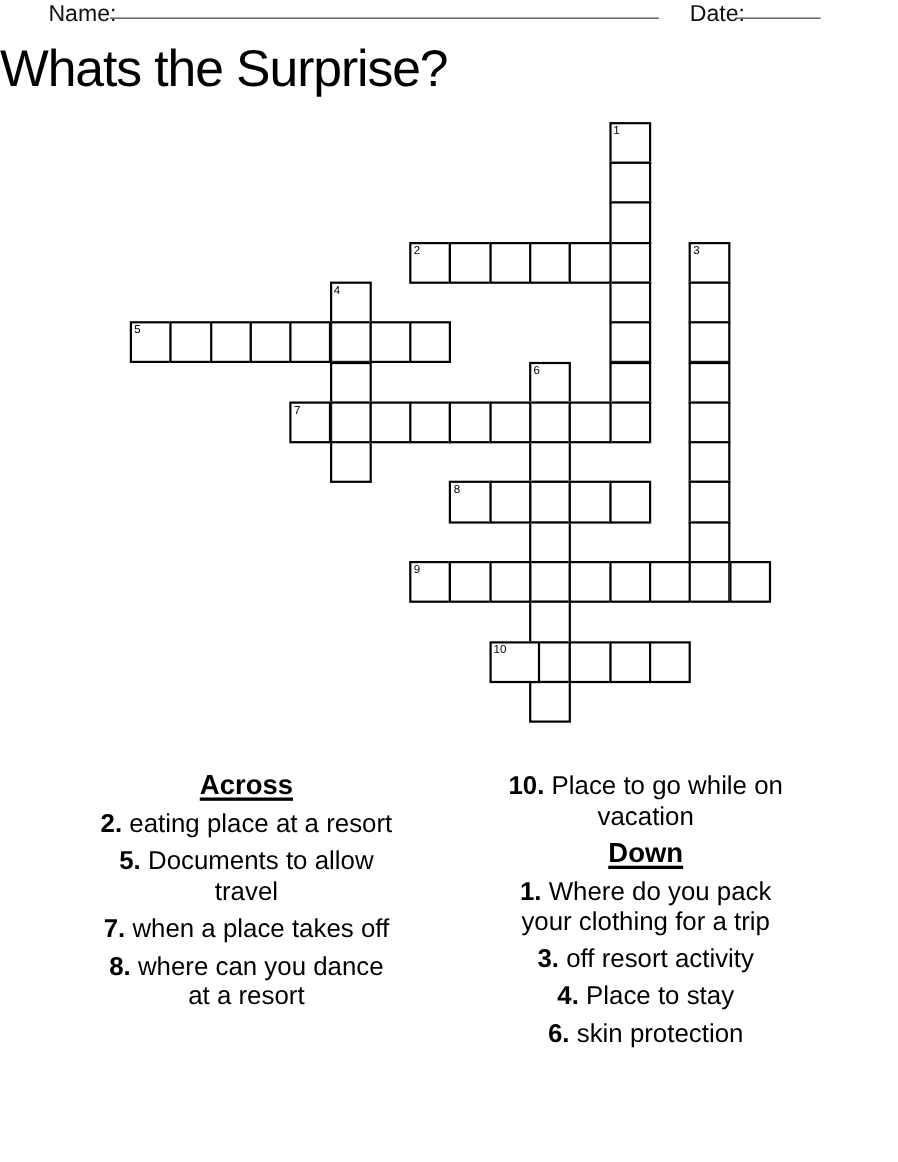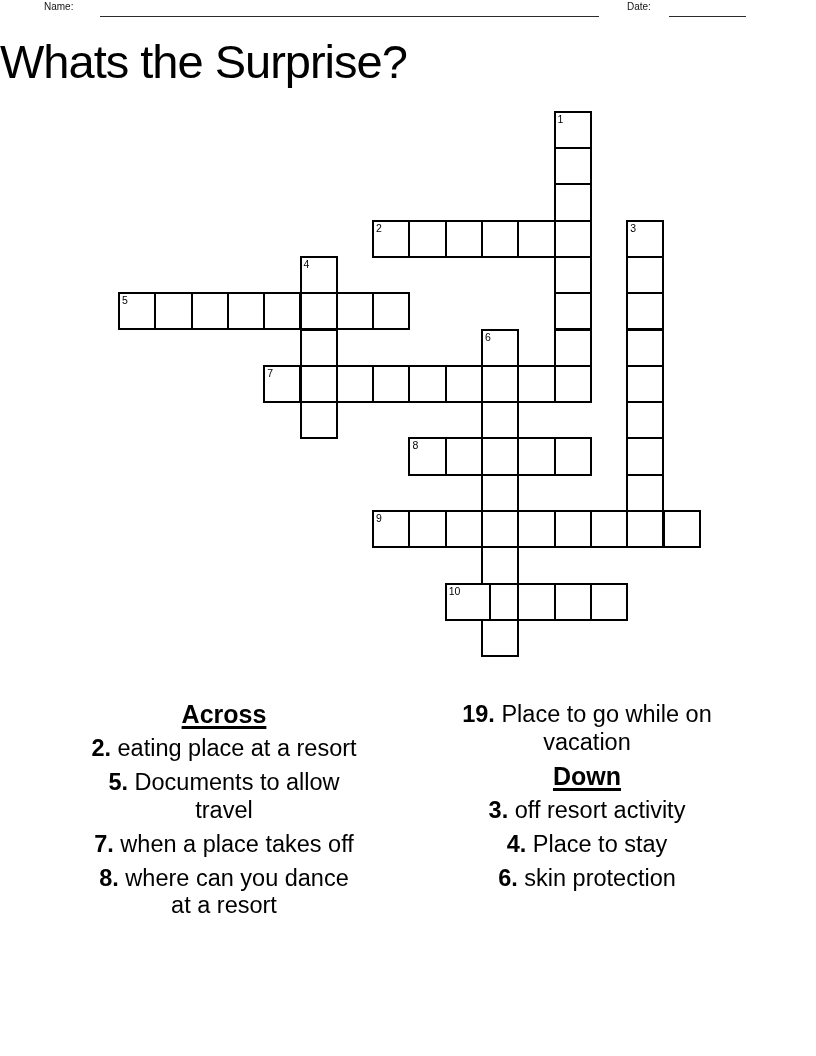--- a/index.html
+++ b/index.html
@@ -9,21 +9,21 @@
     font-family: "Liberation Sans", sans-serif;
     color: #000000;
     position: relative;
     overflow: hidden;
   }
   .page { position: absolute; inset: 0; background: #ffffff; }
 
   
   .hdr-label {
     position: absolute; top: 1px;
-    font-size: 10px; color: #111;
+    font-size: 21px; color: #111;
     font-family: "Liberation Sans", sans-serif;
   }
   .name-label { left: 44px; }
   .date-label { left: 627px; }
   .fill-line {
     position: absolute; top: 0; height: 17px;
     border-bottom: 1.6px solid #2b2b2b;
   }
   .name-line { left: 100px; width: 499px; }
   .date-line { left: 669px; width: 77px; }
@@ -173,21 +173,23 @@
   <div class="clue-col clue-col-left">
       <div class="clue-heading">Across</div>
       <div class="clue"><b>2. </b><span>eating place at a resort</span></div>
       <div class="clue"><b>5. </b><span>Documents to allow
 travel</span></div>
       <div class="clue"><b>7. </b><span>when a place takes off</span></div>
       <div class="clue"><b>8. </b><span>where can you dance
 at a resort</span></div>
     </div>
   <div class="clue-col clue-col-right">
-      <div class="clue"><b>19. </b><span>Place to go while on
+      <div class="clue"><b>10. </b><span>Place to go while on
 vacation</span></div>
       <div class="clue-heading">Down</div>
+      <div class="clue"><b>1. </b><span>Where do you pack
+your clothing for a trip</span></div>
       <div class="clue"><b>3. </b><span>off resort activity</span></div>
       <div class="clue"><b>4. </b><span>Place to stay</span></div>
       <div class="clue"><b>6. </b><span>skin protection</span></div>
     </div>
 
 </div>
 
 </body></html>

